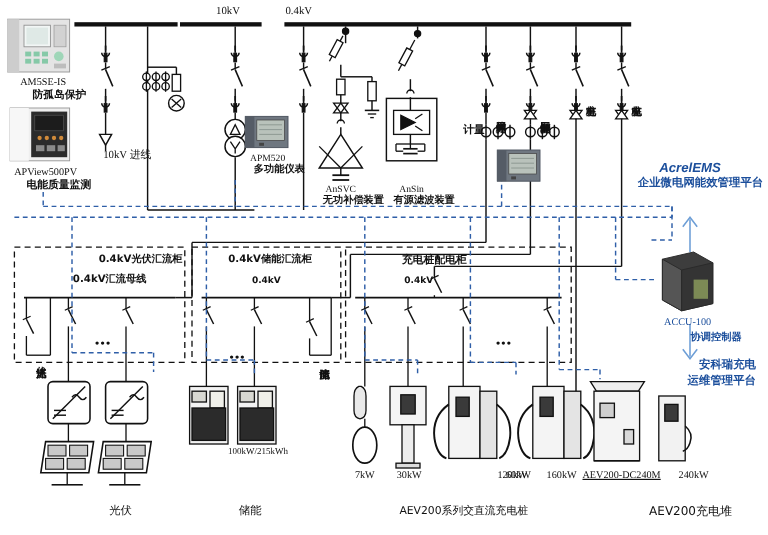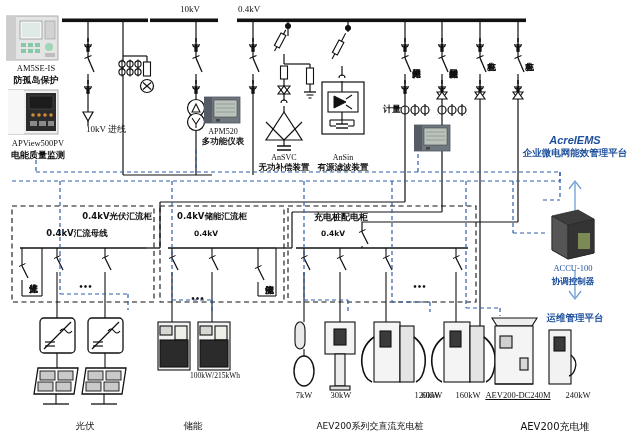--- a/index.html
+++ b/index.html
@@ -1,20 +1,20 @@
 <!DOCTYPE html>
 <html><head>
 <meta charset="utf-8">
 <style>
   html,body{margin:0;padding:0;background:#ffffff;}
   body{width:640px;height:446px;position:relative;overflow:hidden;
        font-family:"Liberation Serif","DejaVu Serif",serif;color:#111;}
   #stage{position:absolute;left:0;top:0;width:640px;height:446px;}
   .lbl{position:absolute;white-space:nowrap;line-height:1.15;text-align:center;}
-  .cn{font-family:"DejaVu Sans","Liberation Sans",sans-serif;}
+  .cn{font-family:"DejaVu Sans","Liberation Sans",sans-serif;text-align:right;}
   .vert{writing-mode:vertical-rl;text-orientation:upright;white-space:normal;line-height:1.05;}
   svg{position:absolute;left:0;top:0;}
   .dev{position:absolute;}
 </style>
 </head>
 <body>
 
 <div id="stage">
 
 <svg width="640" height="446" viewBox="0 0 640 446">
@@ -575,15 +575,16 @@
 <div class="lbl cn" style="left:168px;top:421px;width:50px;font-size:9.5px;">储能</div>
 <div class="lbl cn" style="left:300px;top:421px;width:140px;font-size:9px;">AEV200系列交直流充电桩</div>
 
 <div class="lbl" style="left:520px;top:134px;width:110px;font-size:11px;font-weight:bold;font-style:italic;color:#1c4f9c;
             font-family:'Liberation Sans',sans-serif;">AcrelEMS</div>
 <div class="lbl cn" style="left:514px;top:148px;width:122px;font-size:9.5px;font-weight:bold;color:#1c4f9c;">企业微电网能效管理平台</div>
 
 <div class="lbl" style="left:528px;top:264px;width:90px;font-size:8.5px;color:#1c4f9c;">ACCU-100</div>
 <div class="lbl cn" style="left:528px;top:277px;width:90px;font-size:8.5px;font-weight:bold;color:#1c4f9c;">协调控制器</div>
 
+<div class="lbl cn" style="left:520px;top:300px;width:110px;font-size:9.5px;font-weight:bold;color:#1c4f9c;">安科瑞充电</div>
 <div class="lbl cn" style="left:520px;top:313px;width:110px;font-size:9.5px;font-weight:bold;color:#1c4f9c;">运维管理平台</div>
 
 </div>
 
 </body></html>

